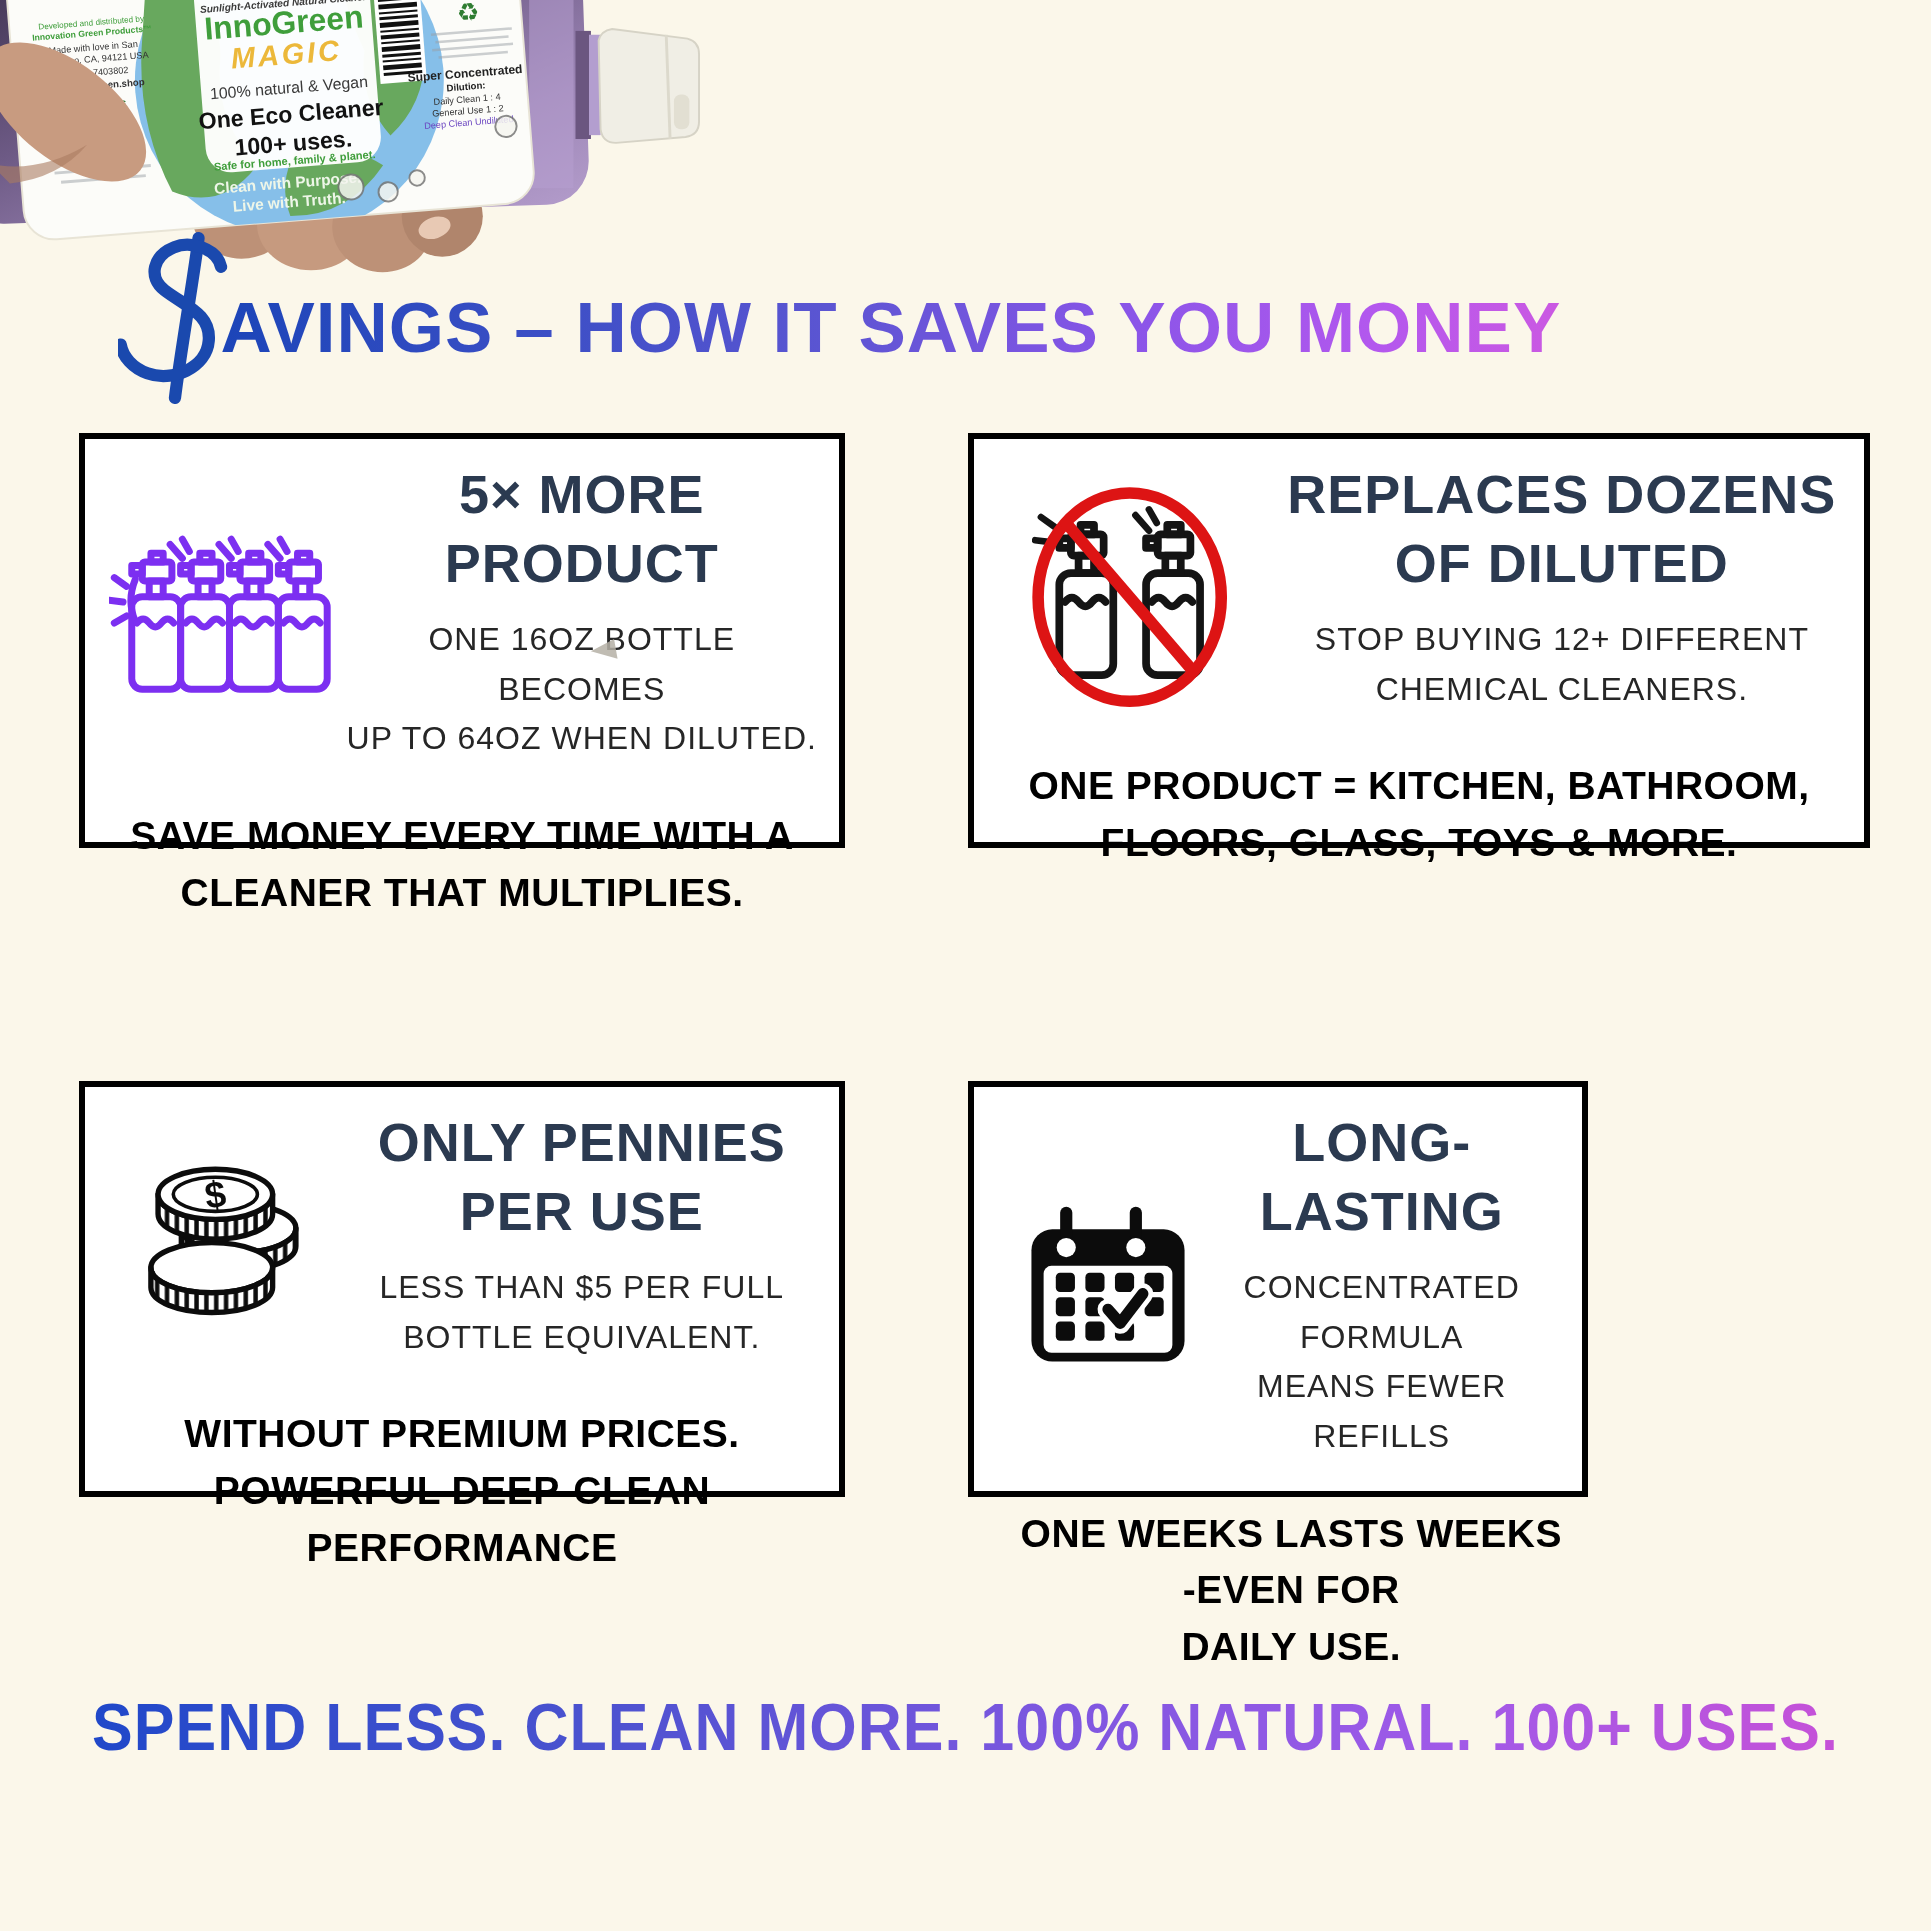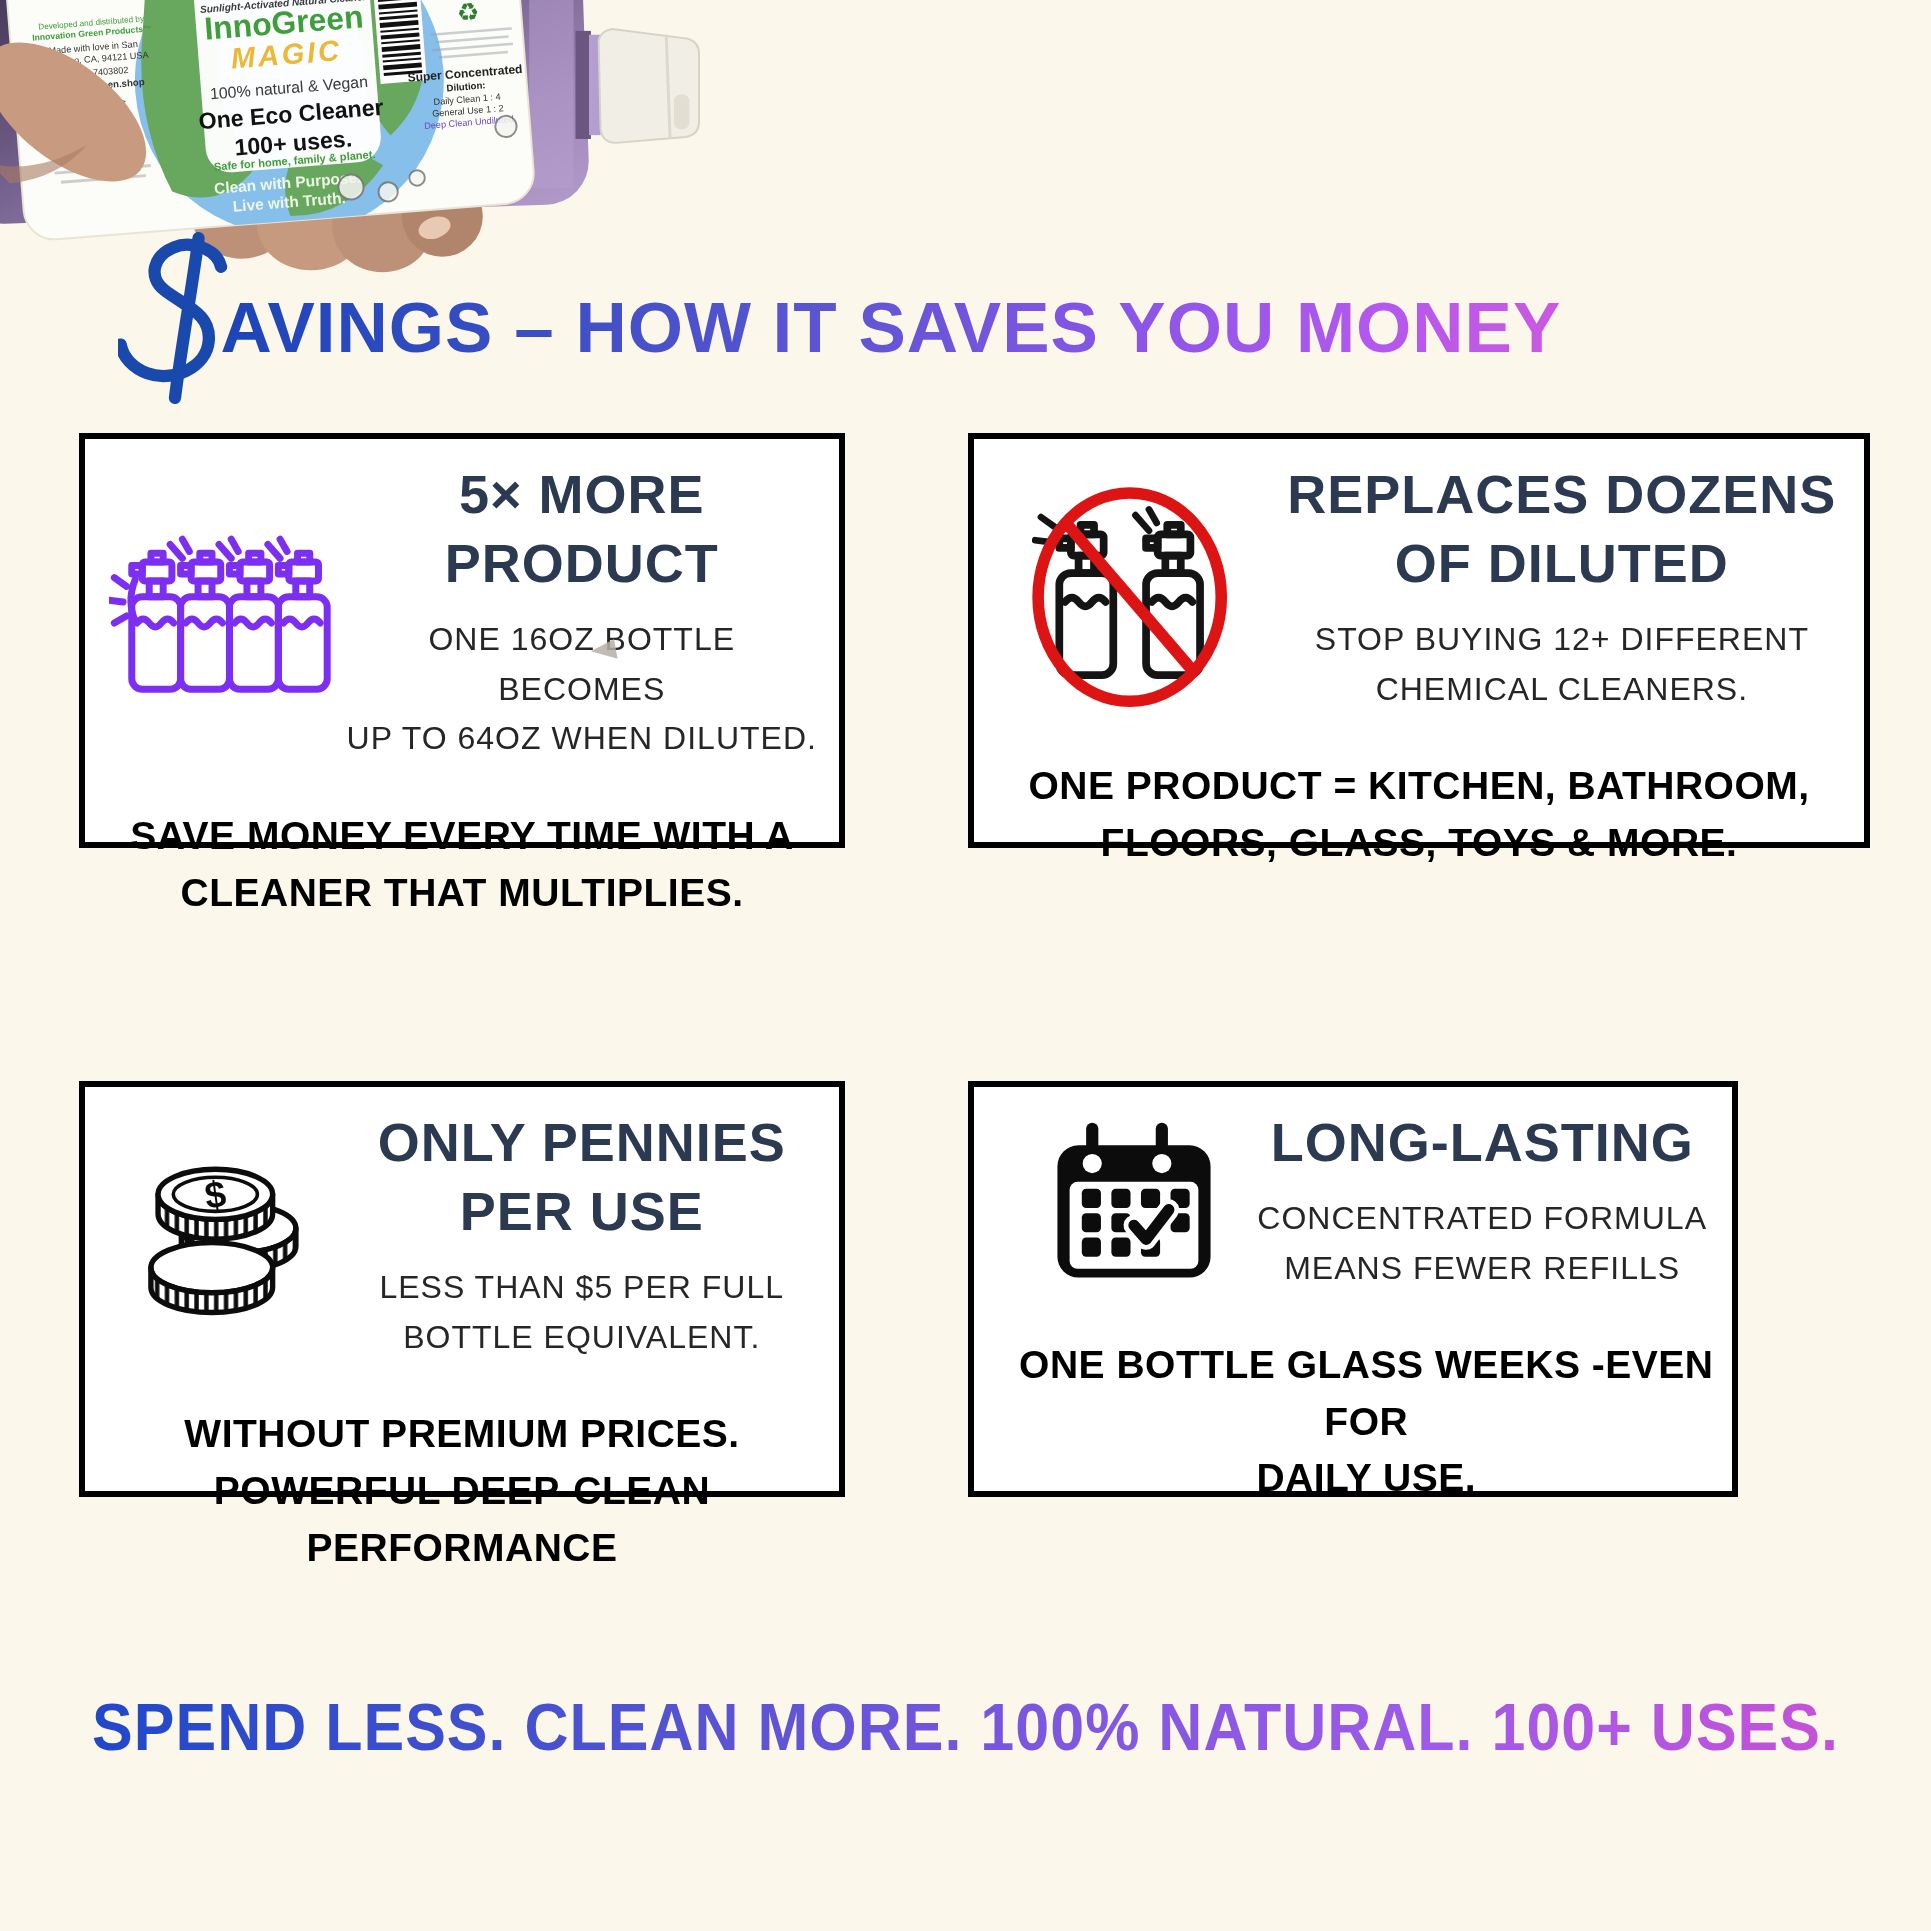--- a/index.html
+++ b/index.html
@@ -13,21 +13,21 @@
   .grad-title{font-size:71px;font-weight:800;letter-spacing:1px;margin-left:-13.5px;white-space:nowrap;
     background:linear-gradient(90deg,#1c45b8 0%,#3d4fc6 25%,#5b55d2 45%,#8a55e8 68%,#b358ee 86%,#cb59e2 100%);
     -webkit-background-clip:text;background-clip:text;color:transparent;margin-top:19px;}
 
   
   .card{position:absolute;background:#ffffff;border:6.8px solid #000;box-sizing:border-box;
         display:flex;flex-direction:column;padding:21px 13.5px 19.3px;}
   #card1{left:79px;top:433px;width:766px;height:415px;}
   #card2{left:968px;top:433px;width:902px;height:415px;}
   #card3{left:79px;top:1081px;width:766px;height:416px;}
-  #card4{left:968px;top:1081px;width:770px;height:416px;padding-left:40px;}
+  #card4{left:968px;top:1081px;width:620px;height:416px;padding-left:40px;}
   .card-top{flex:1;display:flex;align-items:center;}
   .icon-wrap{flex:0 0 34%;display:flex;justify-content:center;align-items:center;}
   .card-text{flex:1;text-align:center;padding-right:7.7px;}
   .card-title{font-weight:800;color:#2b3a50;font-size:54px;line-height:1.28;letter-spacing:1px;}
   .card-body{margin-top:17px;font-size:32px;color:#262626;letter-spacing:1px;line-height:1.55;font-weight:400;}
   .card-highlight{text-align:center;font-weight:800;font-size:39px;line-height:1.45;color:#000;letter-spacing:0.5px;margin-top:44px;}
 
   
   .grad-tagline{position:absolute;left:0;right:0;top:1692px;text-align:center;
     font-size:61px;font-weight:800;letter-spacing:1px;transform:scaleY(1.08);white-space:nowrap;
@@ -323,21 +323,21 @@
         <div class="card-title">
           <div>LONG-LASTING</div>
         </div>
         <div class="card-body">
           <div>CONCENTRATED FORMULA</div>
           <div>MEANS FEWER REFILLS</div>
         </div>
       </div>
     </div>
     <div class="card-highlight">
-      <div>ONE BOTTLE GLASS WEEKS -EVEN FOR</div>
+      <div>ONE WEEKS LASTS WEEKS -EVEN FOR</div>
       <div>DAILY USE.</div>
     </div>
   </section>
 
   <div id="cursor"></div>
 
   <div id="tagline" class="grad-tagline">SPEND LESS. CLEAN MORE. 100% NATURAL. 100+ USES.</div>
 </div>
 
 

